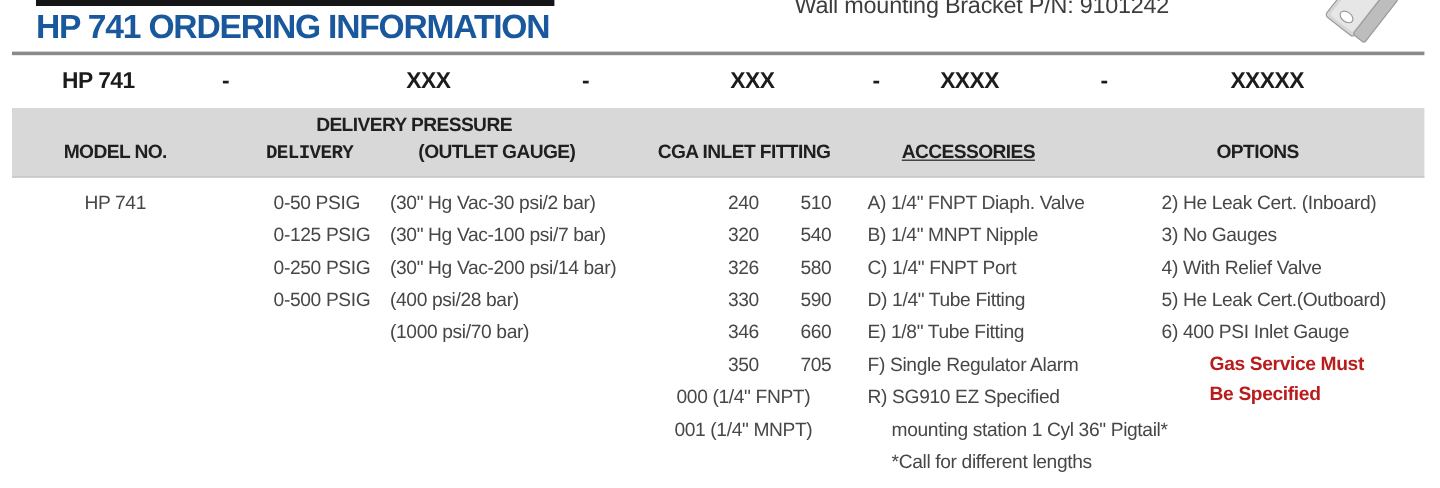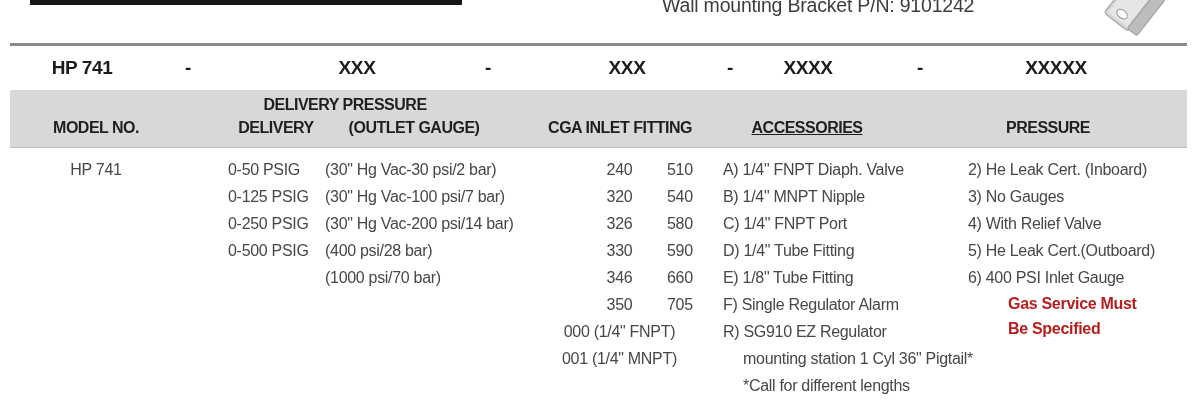--- a/index.html
+++ b/index.html
@@ -33,21 +33,21 @@
   .mr-d2{left:488px;}    .mr-s2{left:627px;} .mr-d3{left:730px;}
   .mr-s3{left:808px;}    .mr-d4{left:920px;} .mr-s4{left:1056px;text-align:center;}
   
   .header-band{position:absolute;left:10px;top:90px;width:1177px;height:57px;background:#d8d8d8;border-bottom:1px solid #bfbfbf;}
   .hdr{
     position:absolute;transform:translateX(-50%);
     font-size:16px;font-weight:bold;letter-spacing:-0.5px;color:#1f1f1f;white-space:nowrap;
   }
   .hdr-group{left:345px;top:96px;}
   .hdr-row2{top:119px;}
-  .hdr-model{left:96px;} .hdr-delivery{left:276px;} .hdr-gauge{left:414px;}
+  .hdr-model{left:96px;} .hdr-delivery{left:258px;font-family:Liberation Mono, monospace;} .hdr-gauge{left:414px;}
   .hdr-cga{left:620px;}  .hdr-acc{left:807px;text-decoration:underline;}      .hdr-opt{left:1048px;}
   
   .col{position:absolute;top:156px;font-size:16px;letter-spacing:-0.3px;color:#474747;white-space:nowrap;}
   .col .row{height:27px;line-height:27px;}
   .cell-model{position:absolute;left:96px;top:156px;transform:translateX(-50%);
     font-size:16px;letter-spacing:-0.3px;color:#474747;height:27px;line-height:27px;white-space:nowrap;}
   .col-delivery{left:228px;}
   .col-gauge{left:325px;}
   .col-cga1{left:562px;text-align:center;}
   .col-cga2{left:667px;}
@@ -56,20 +56,21 @@
   .row.indent{padding-left:20px;}
   .row.note{padding-left:40px;font-weight:bold;color:#b91c1c;height:25px;line-height:25px;}
 </style>
 </head>
 <body>
 
 <div id="canvas">
 
   <div class="top-bar"></div>
 
+  <div class="page-title">HP 741 ORDERING INFORMATION</div>
 
   <div class="bracket-note">Wall mounting Bracket P/N: 9101242</div>
 
   <div class="bracket-photo">
     <svg width="82" height="70" viewBox="0 0 82 70">
       <g transform="rotate(38 41 30)">
         <rect x="18" y="2" width="30" height="52" rx="3" fill="#d6d6d6" stroke="#9a9a9a" stroke-width="1"></rect>
         <rect x="21" y="5" width="24" height="46" rx="2" fill="#e6e6e6"></rect>
         <rect x="46" y="6" width="12" height="46" rx="2" fill="#bdbdbd" stroke="#9a9a9a" stroke-width="1"></rect>
         <ellipse cx="33" cy="12" rx="6" ry="4" fill="#ffffff" stroke="#9a9a9a" stroke-width="1"></ellipse>
@@ -92,21 +93,21 @@
     <span class="mr-s4">XXXXX</span>
   </div>
 
   <div class="header-band"></div>
   <div class="hdr hdr-group">DELIVERY PRESSURE</div>
   <div class="hdr hdr-row2 hdr-model">MODEL NO.</div>
   <div class="hdr hdr-row2 hdr-delivery">DELIVERY</div>
   <div class="hdr hdr-row2 hdr-gauge">(OUTLET GAUGE)</div>
   <div class="hdr hdr-row2 hdr-cga">CGA INLET FITTING</div>
   <div class="hdr hdr-row2 hdr-acc">ACCESSORIES</div>
-  <div class="hdr hdr-row2 hdr-opt">PRESSURE</div>
+  <div class="hdr hdr-row2 hdr-opt">OPTIONS</div>
 
   <div class="cell-model">HP 741</div>
 
   <div class="col col-delivery">
     <div class="row">0-50 PSIG</div>
     <div class="row">0-125 PSIG</div>
     <div class="row">0-250 PSIG</div>
     <div class="row">0-500 PSIG</div>
   </div>
 
@@ -138,21 +139,21 @@
     <div class="row">705</div>
   </div>
 
   <div class="col col-acc">
     <div class="row">A) 1/4" FNPT Diaph. Valve</div>
     <div class="row">B) 1/4" MNPT Nipple</div>
     <div class="row">C) 1/4" FNPT Port</div>
     <div class="row">D) 1/4" Tube Fitting</div>
     <div class="row">E) 1/8" Tube Fitting</div>
     <div class="row">F) Single Regulator Alarm</div>
-    <div class="row">R) SG910 EZ Regulator</div>
+    <div class="row">R) SG910 EZ Specified</div>
     <div class="row indent">mounting station 1 Cyl 36" Pigtail*</div>
     <div class="row indent">*Call for different lengths</div>
   </div>
 
   <div class="col col-opt">
     <div class="row">2) He Leak Cert. (Inboard)</div>
     <div class="row">3) No Gauges</div>
     <div class="row">4) With Relief Valve</div>
     <div class="row">5) He Leak Cert.(Outboard)</div>
     <div class="row">6) 400 PSI Inlet Gauge</div>

